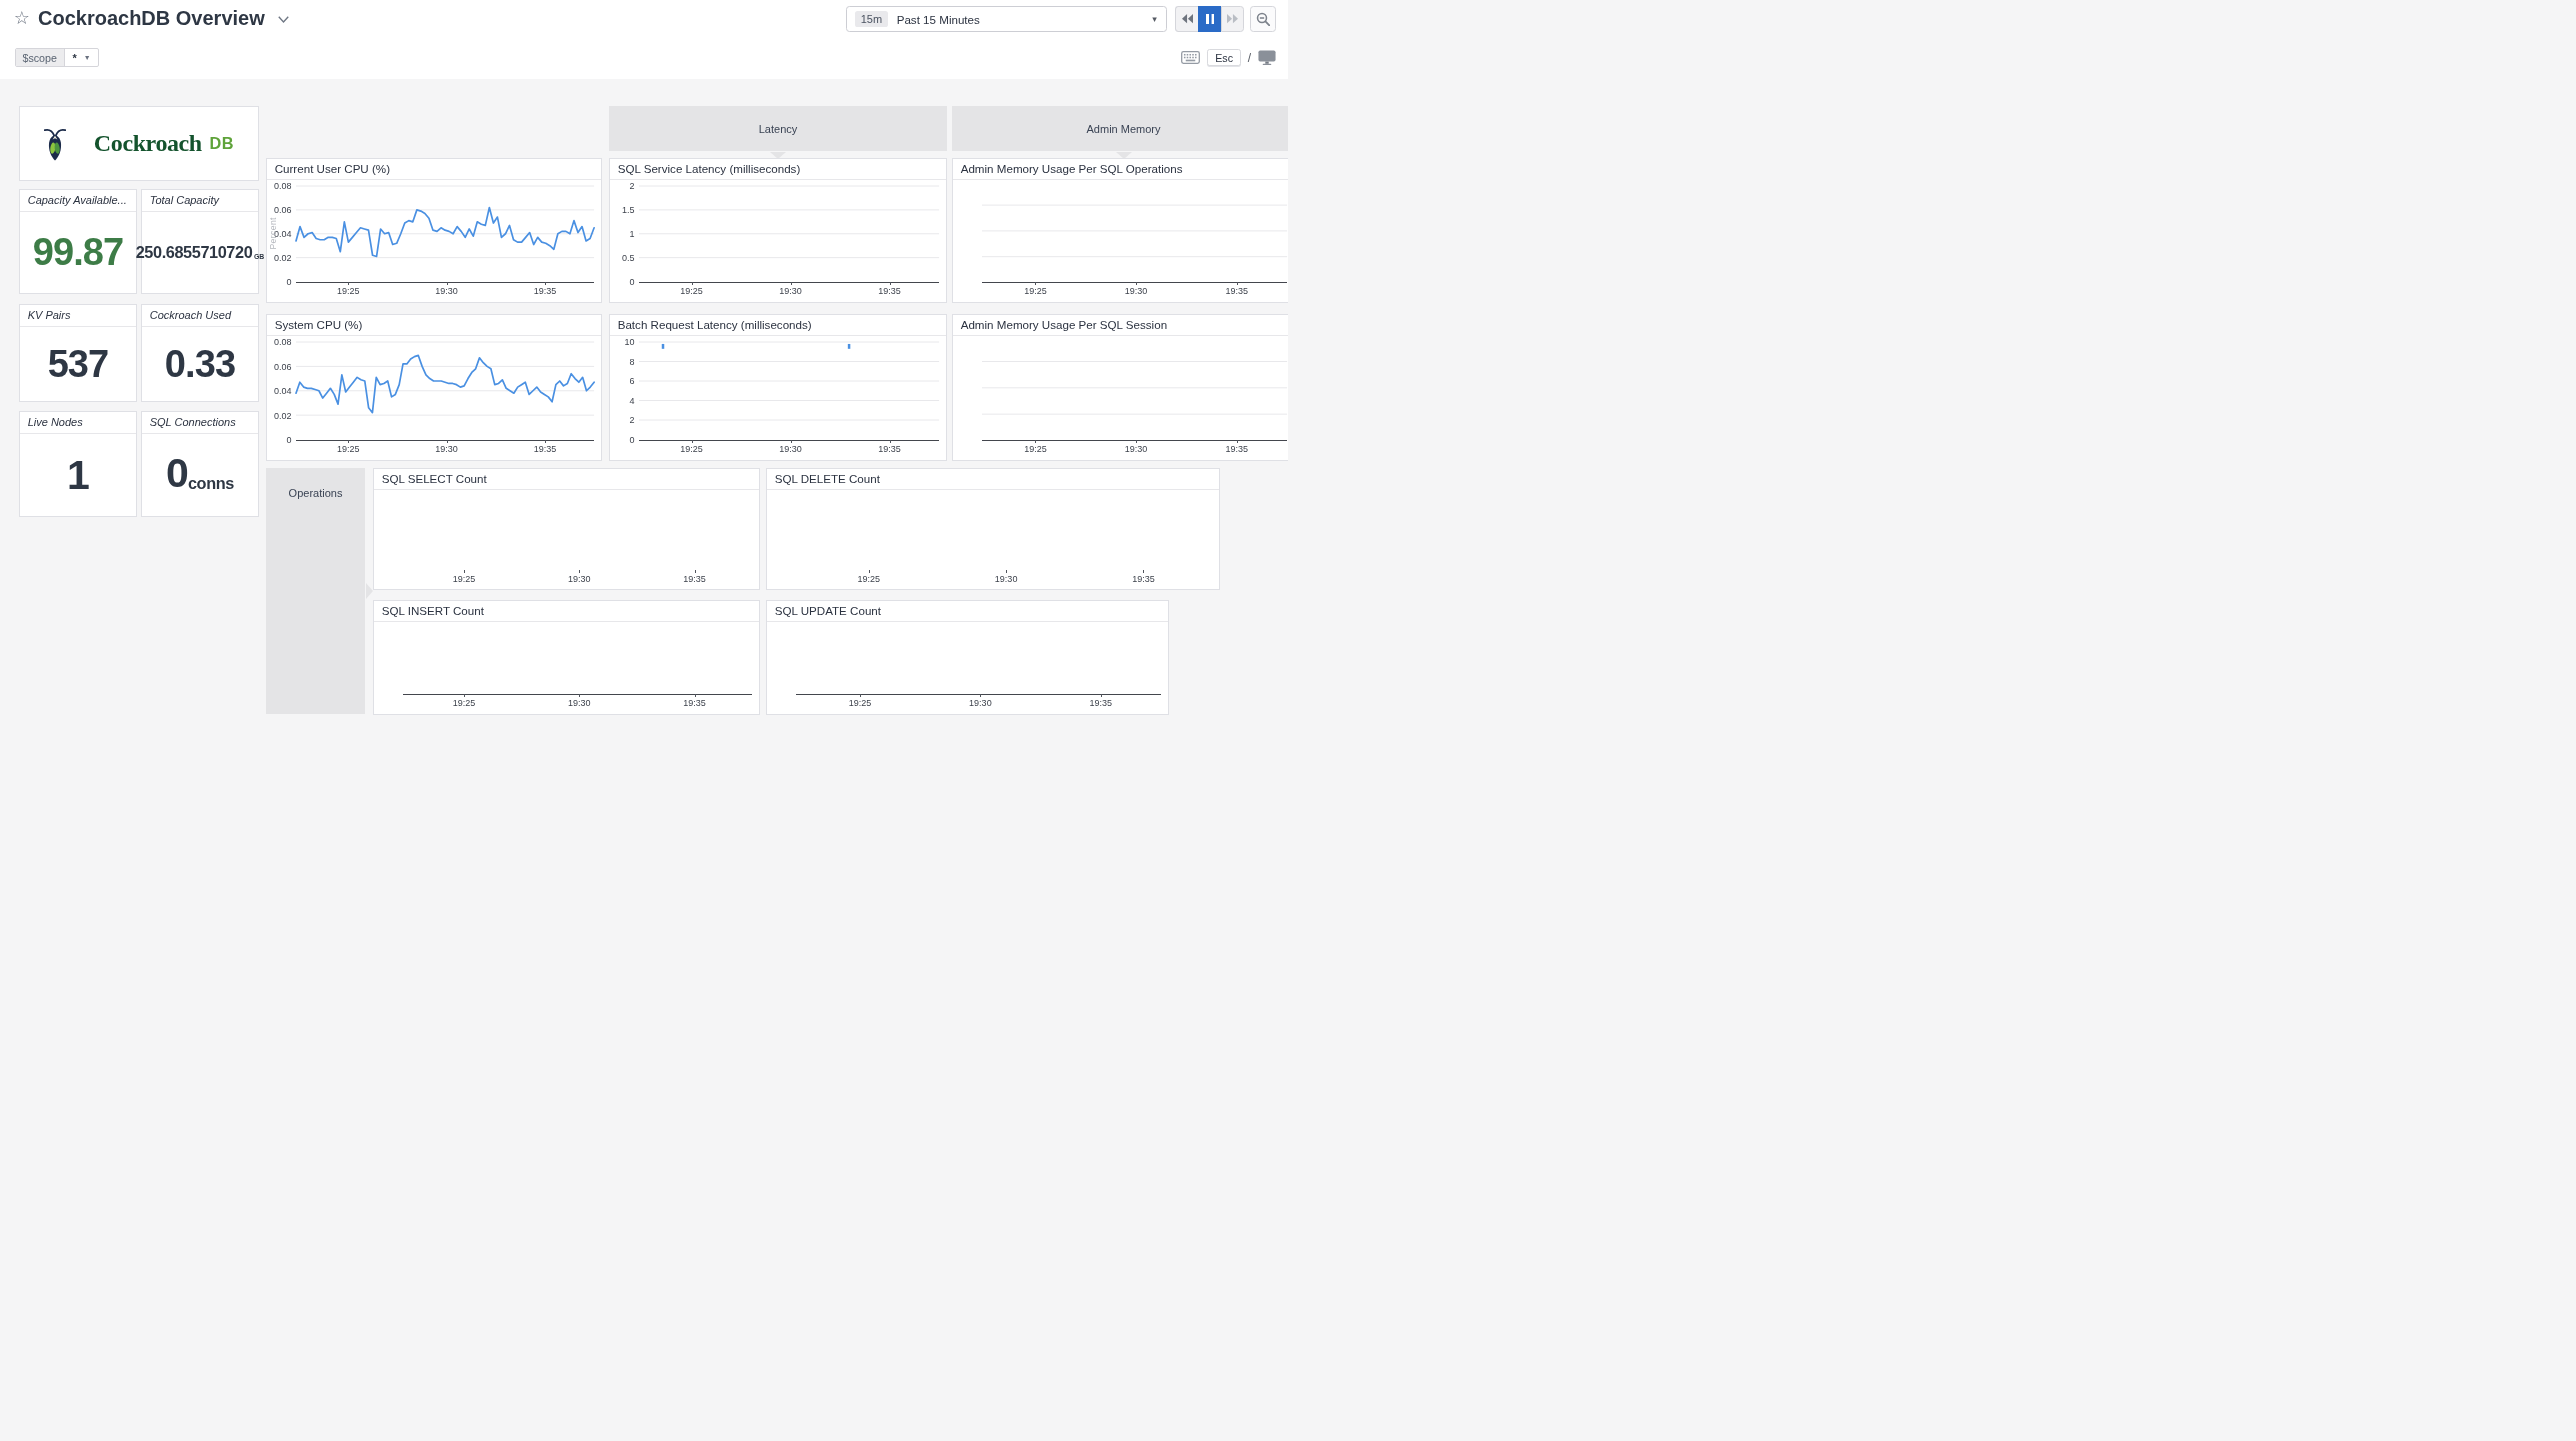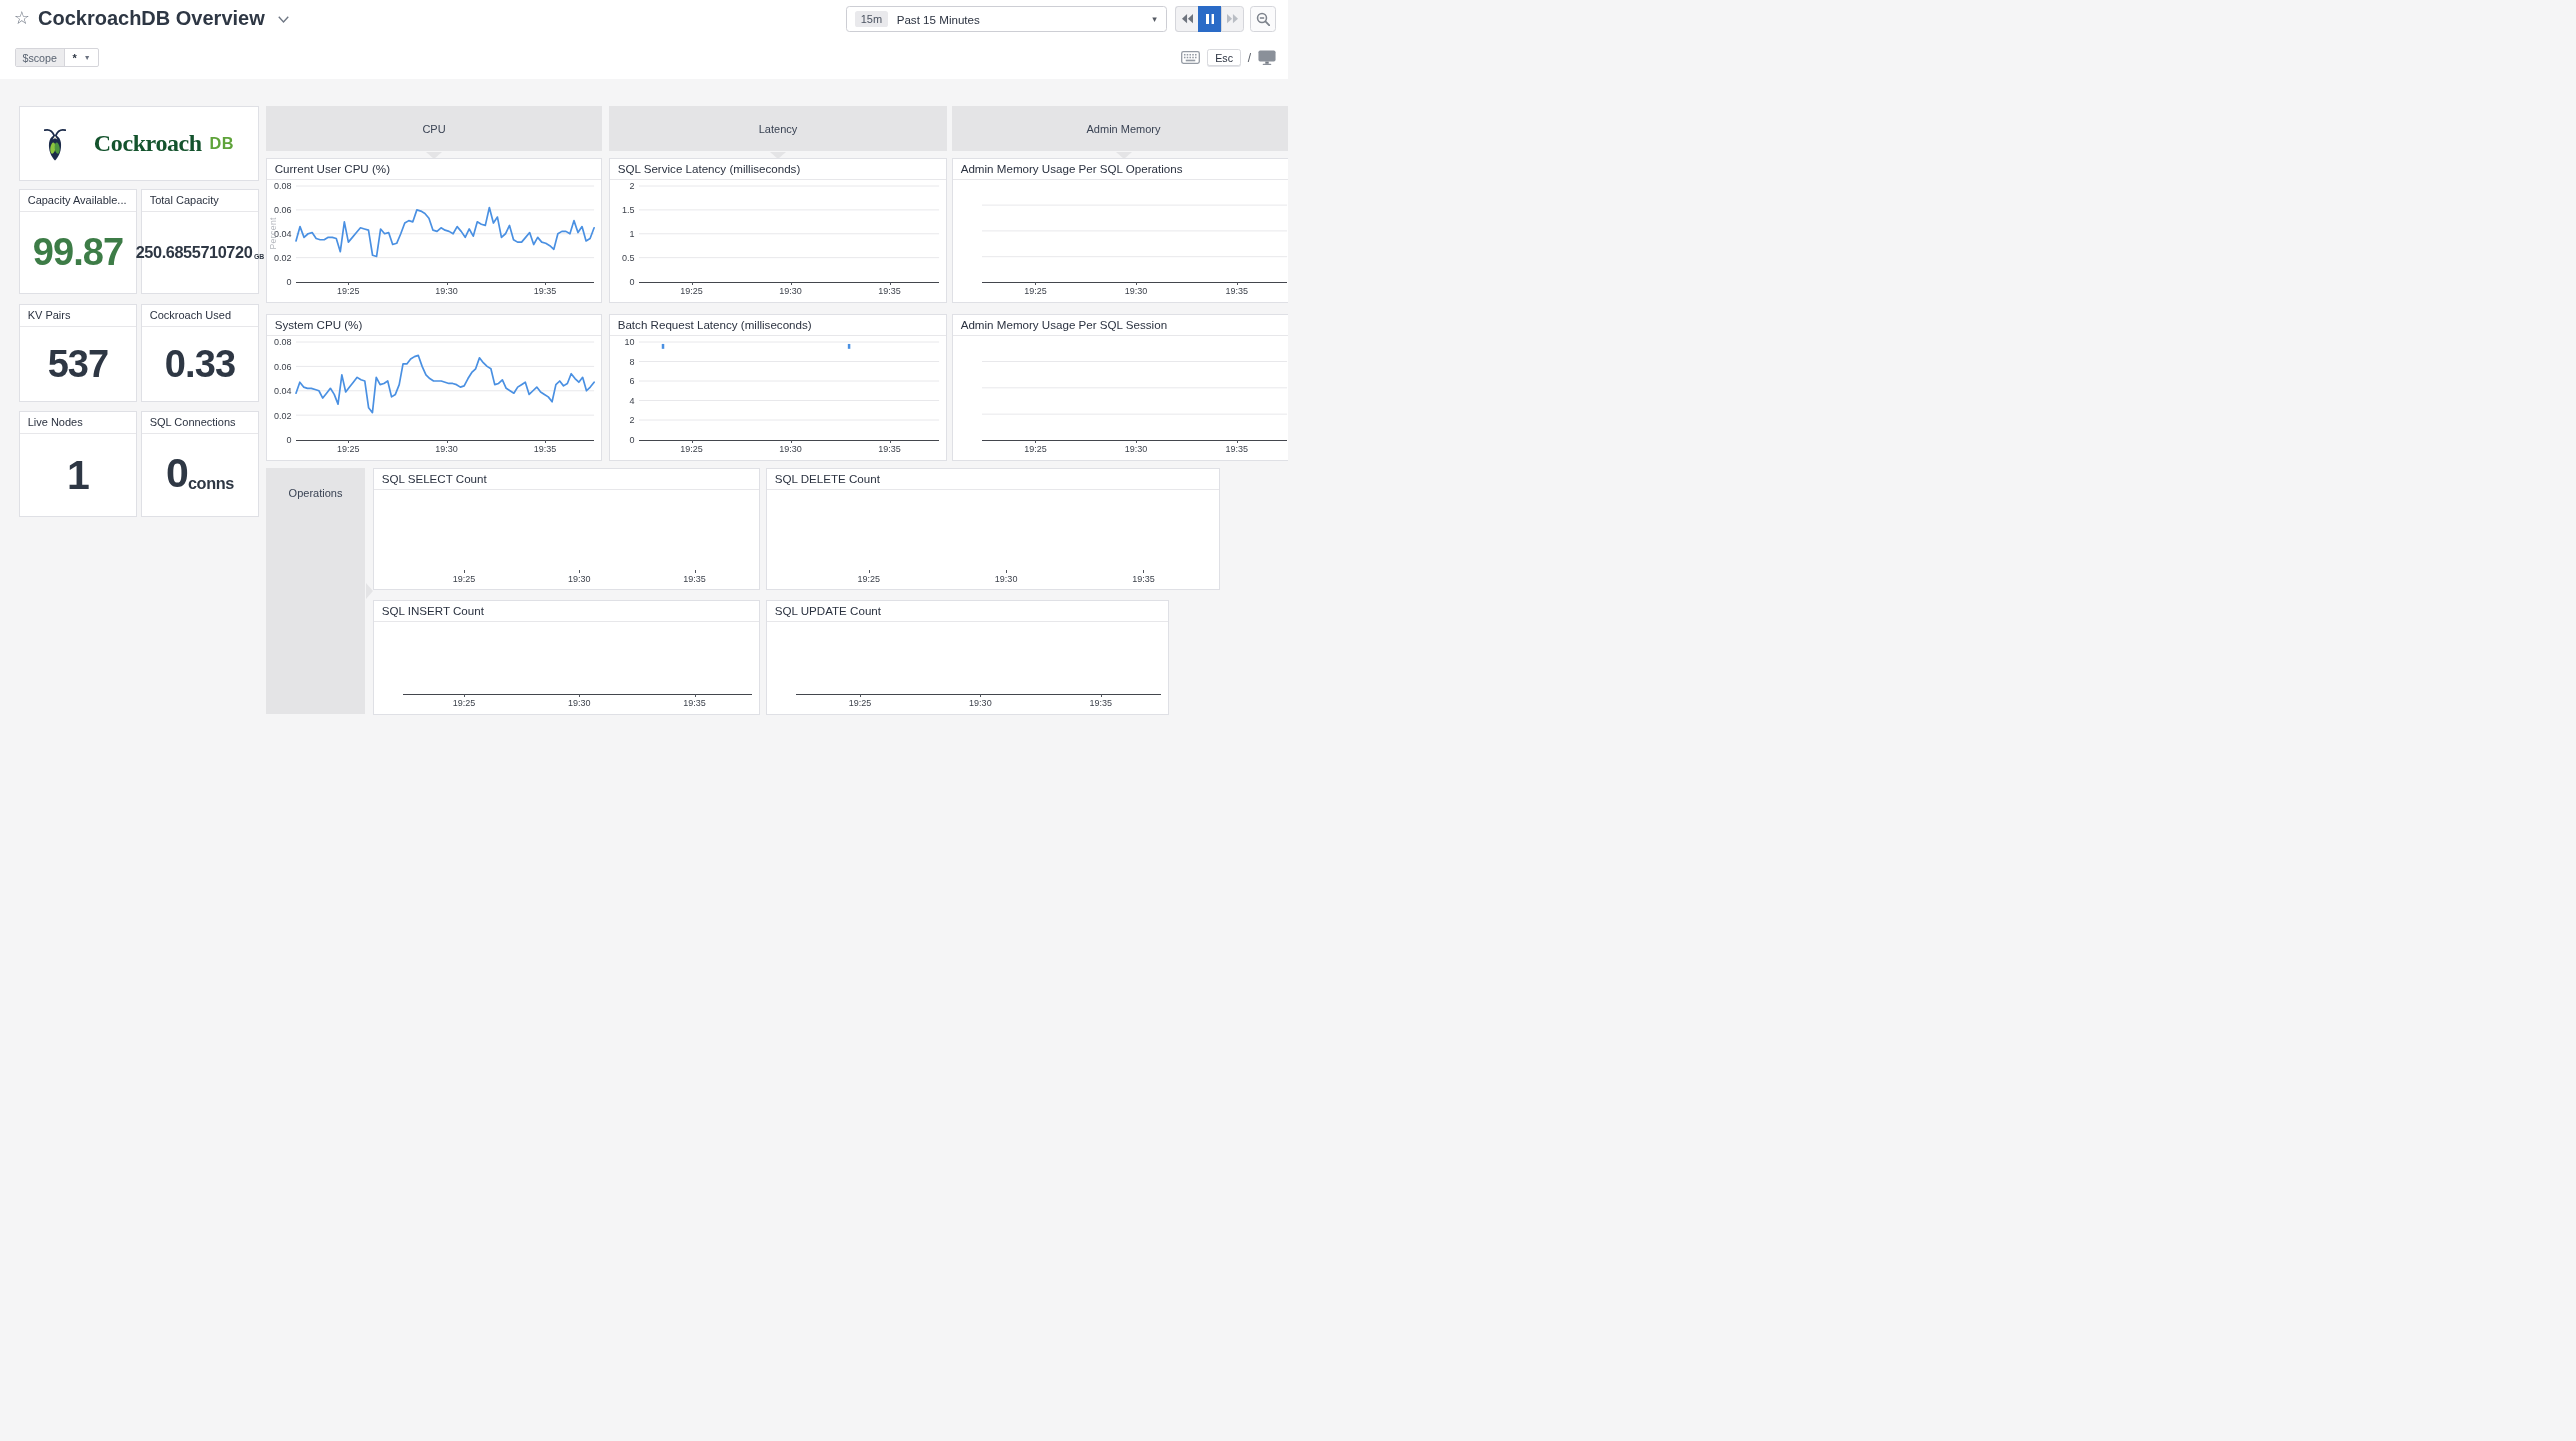--- a/index.html
+++ b/index.html
@@ -35,21 +35,21 @@
   .scope-caret{font-size:6.9px;color:#6b7280;}
 
   .kbd-row{position:absolute;top:48px;right:12px;height:19px;display:flex;align-items:center;gap:6.9px;justify-content:flex-end;}
   .esc-key{border:0.9px solid #d9dade;border-radius:2.6px;background:#fff;padding:1.7px 6.9px;font-size:10.7px;
      color:#2b3240;box-shadow:0 0.9px 0 #e3e4e8;}
   .slash{font-size:12px;color:#555a63;}
 
   
   .card{position:absolute;background:#fff;border:0.9px solid #dfe0e5;}
   .stat-title{height:22px;line-height:21.4px;padding:0 7.7px;font-size:11px;color:#2b3240;border-bottom:0.9px solid #e7e7ea;
-     white-space:nowrap;overflow:hidden;}
+     white-space:nowrap;overflow:hidden;font-style:italic;}
   .stat-body{position:absolute;left:0;right:0;top:22px;bottom:0;display:flex;align-items:center;justify-content:center;}
   .stat-val{font-weight:700;color:#2e3744;letter-spacing:-0.9px;}
   .stat-val.green{color:#3d7c47;}
   .v-big{font-size:38px;}
   .v-huge{font-size:41px;}
   .v-small{font-size:16.3px;letter-spacing:-0.4px;}
   .unit-tiny{font-size:6.9px;font-weight:700;margin-left:1.7px;}
   .unit-conns{font-size:16.3px;font-weight:700;letter-spacing:-0.4px;text-align:center;}
 
   
@@ -209,24 +209,20 @@
       </div>
   </div>
   <div class="card" style="left:141px;top:411px;width:118px;height:106px;">
     <div class="stat-title">SQL Connections</div>
     <div class="stat-body" style="align-items:flex-end;padding-bottom:19px;">
       <span class="stat-val v-huge">0</span>
       <span class="unit-conns" style="margin-bottom:4.3px;">conns</span>
     </div>
   </div>
 
-  <div class="group-h" style="left:266px;top:106px;width:336px;">
-    <span>CPU</span>
-      <span class="ptr"></span>
-  </div>
   <div class="group-h" style="left:609px;top:106px;width:338px;">
     <span>Latency</span>
       <span class="ptr"></span>
   </div>
   <div class="group-h" style="left:952px;top:106px;width:343px;">
     <span>Admin Memory</span>
       <span class="ptr"></span>
   </div>
   <div class="group-v" style="left:266px;top:468px;width:99px;height:246px;">
     <span class="lbl">Operations</span>

